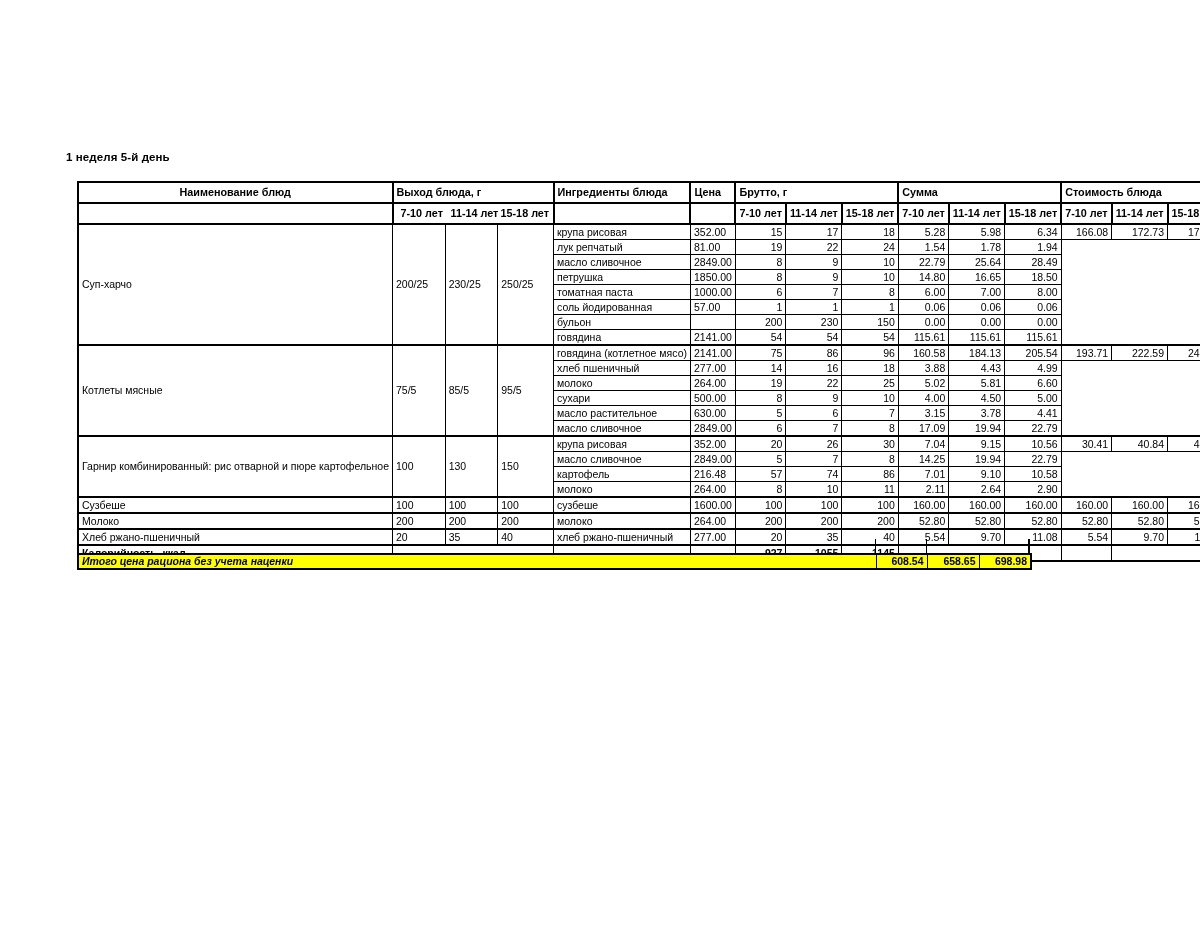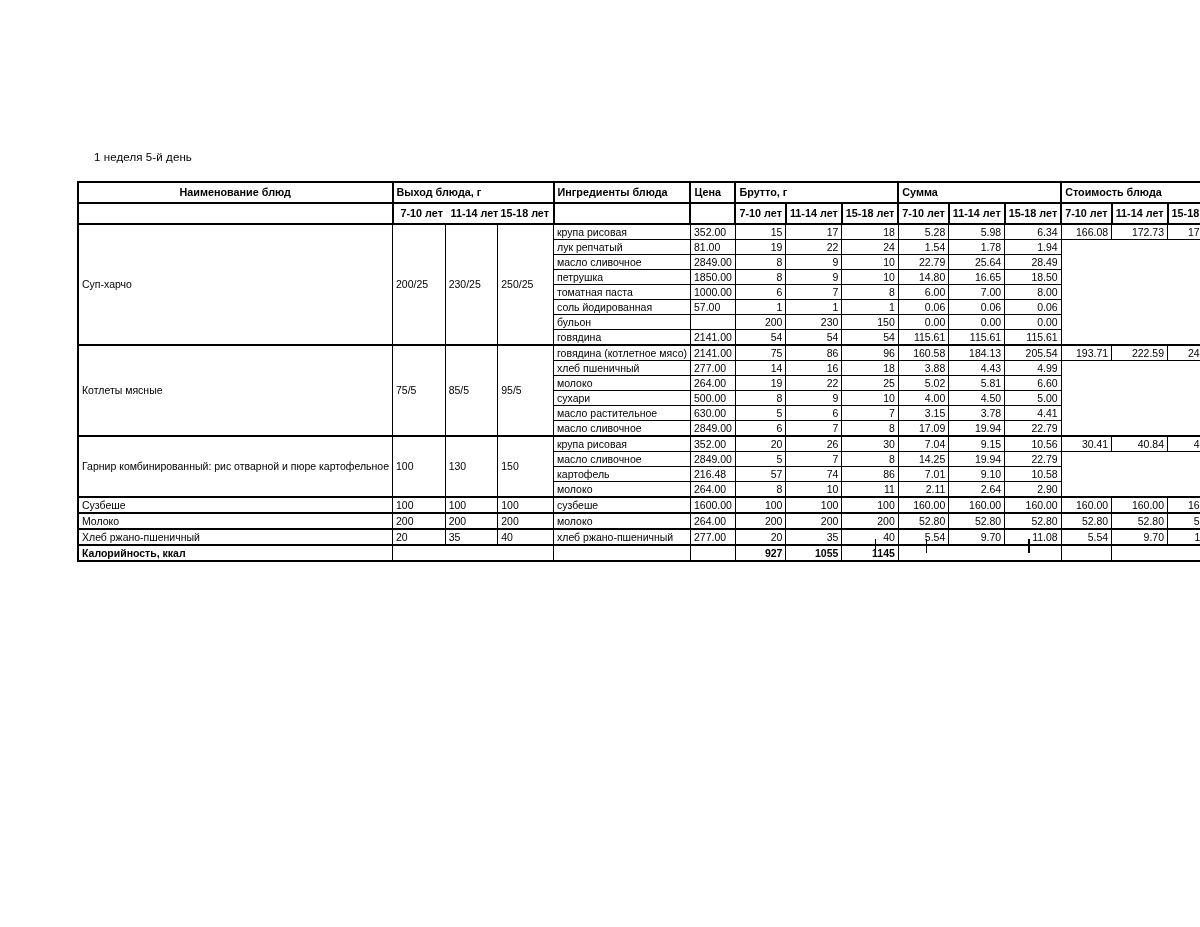--- a/index.html
+++ b/index.html
@@ -2,22 +2,22 @@
 <html><head>
 <meta charset="utf-8">
 <style>
   html,body{margin:0;padding:0;}
   body{
     width:1200px;height:927px;background:#ffffff;
     font-family:"Liberation Sans", sans-serif;color:#000;
     position:relative;overflow:hidden;
   }
   .doc-title{
-    position:absolute;left:94px;top:151px;
-    font-size:11.5px;font-weight:400;letter-spacing:.1px;
+    position:absolute;left:66px;top:151px;
+    font-size:11.5px;font-weight:700;letter-spacing:.1px;
   }
   table.menu{
     position:absolute;left:77px;top:181px;
     border-collapse:collapse;table-layout:fixed;
     border:2px solid #000;font-size:10.5px;
   }
   table.menu th, table.menu td{
     border:1px solid #000;padding:0 3px;height:14px;line-height:13px;
     overflow:hidden;white-space:nowrap;vertical-align:middle;
   }
@@ -381,14 +381,20 @@
 </div>
 
 <table class="totals">
   <colgroup>
     <col style="width:798px">
       <col style="width:51px">
       <col style="width:52px">
       <col style="width:52px">
   </colgroup>
   <tbody id="totals-body">
+      <tr style="background: rgb(255, 255, 0);">
+        <td class="lbl">Итого цена рациона без учета наценки</td>
+        <td class="val">608.54</td>
+        <td class="val">658.65</td>
+        <td class="val">698.98</td>
+      </tr>
     </tbody>
 </table>
 
 </body></html>

